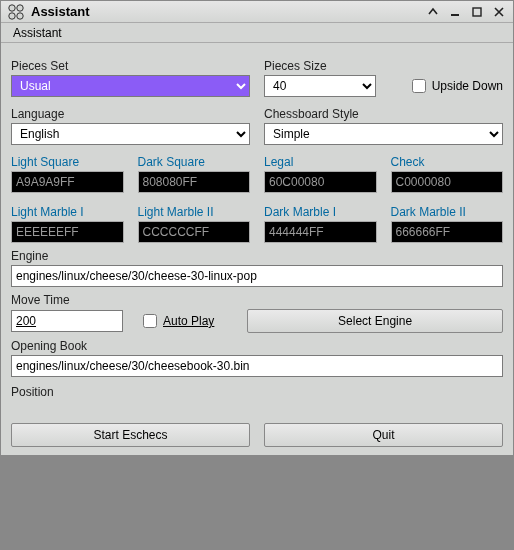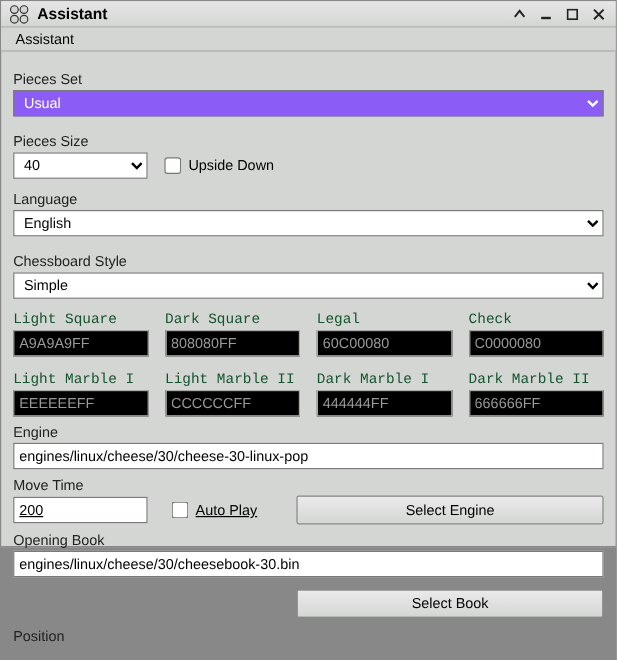--- a/index.html
+++ b/index.html
@@ -44,21 +44,21 @@
     border-bottom: 1px solid #aaa;
     display: flex; align-items: center;
     padding: 0 6px;
     background:#d4d6d4;
   }
   .menubar .menuitem { padding: 2px 6px; }
   .content {
     padding: 6px 10px 10px 10px;
   }
   .label { margin: 6px 0 2px 0; color:#222; }
-  .label.disabled { color:#14532d;font-family:Liberation Mono, monospace; }
+  .label.disabled { color:#0369a1; }
   select, input[type=text] {
     width: 100%;
     height: 22px;
     font-size: 12px;
     padding: 1px 4px;
     border: 1px solid #7a7a7a;
     background: #fff;
   }
   select { padding-right:18px; }
   .select-usual {
@@ -78,21 +78,21 @@
   .btn {
     height: 24px;
     background: linear-gradient(#eaeaea,#d4d6d4);
     border: 1px solid #888;
     border-radius: 2px;
     display:flex; align-items:center; justify-content:center;
     font-size:12px;
   }
   .halfgrid {
     display:grid;
-    grid-template-columns: 1fr;
+    grid-template-columns: 1fr 1fr;
     gap: 8px 14px;
   }
   .fourgrid {
     display:grid;
     grid-template-columns: repeat(4, 1fr);
     gap: 6px 14px;
   }
   .section { margin-top: 4px; }
   .flex-right { display:flex; }
   .flex-right .left { flex: 0 0 48%; display:flex; align-items:center; gap:20px;text-decoration:underline;}
@@ -150,21 +150,21 @@
 
     <div class="halfgrid section">
       <div>
         <div class="label">Pieces Set</div>
         <select class="select-usual">
           <option>Usual</option>
         </select>
       </div>
       <div>
         <div class="label">Pieces Size</div>
-        <div style="display:flex; gap:14px; align-items:center;">
+        <div style="display:flex; gap:14px; align-items:center;justify-content:space-between;">
           <select style="width:112px;">
             <option>40</option>
           </select>
           <label class="checkbox">
             <input type="checkbox" style="">
             <span>Upside Down</span>
           </label>
         </div>
       </div>
     </div>
@@ -239,32 +239,24 @@
           <div class="btn">Select Engine</div>
         </div>
       </div>
     </div>
 
     <div class="section">
       <div class="label">Opening Book</div>
       <input type="text" value="engines/linux/cheese/30/cheesebook-30.bin" style="">
     </div>
 
-    <div class="section" style="margin-top:10px;">
-      <div class="flex-right">
-        <div class="left"></div>
-        <div class="right">
-          <div class="btn">Select Book</div>
-        </div>
-      </div>
-    </div>
 
     <div class="section" style="margin-top:8px;">
       <div class="label">Position</div>
     </div>
 
     <div class="bottom-buttons">
       <div class="btn">Start Eschecs</div>
-      <div class="btn">Size</div>
+      <div class="btn">Quit</div>
     </div>
 
   </div>
 </div>
 
 </body></html>

